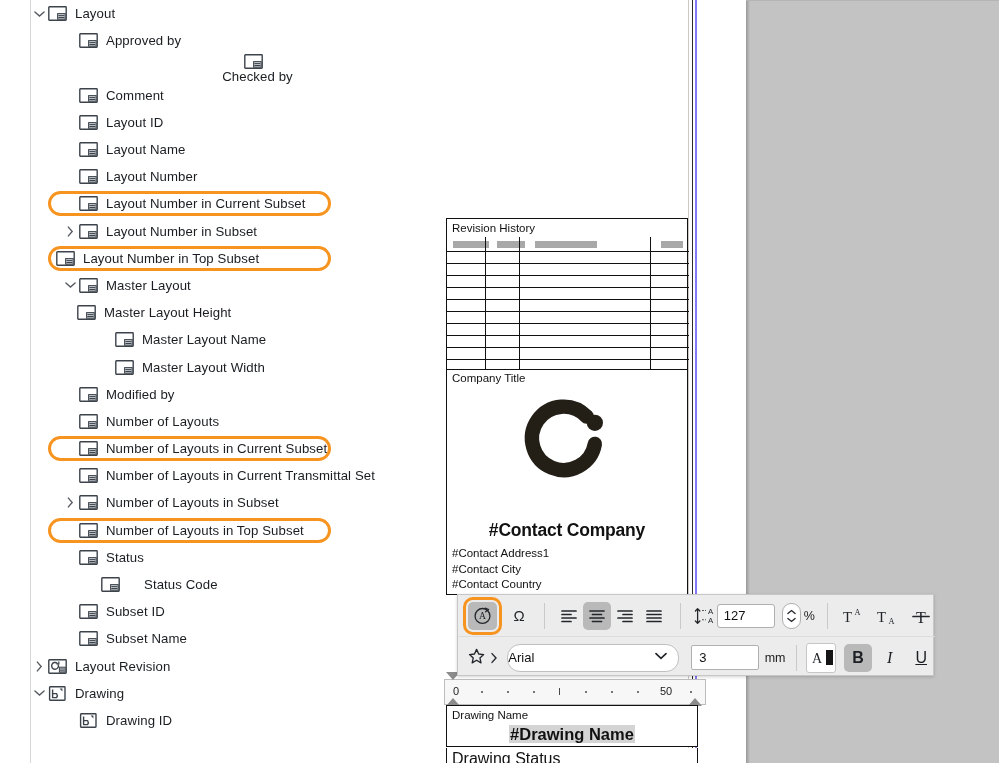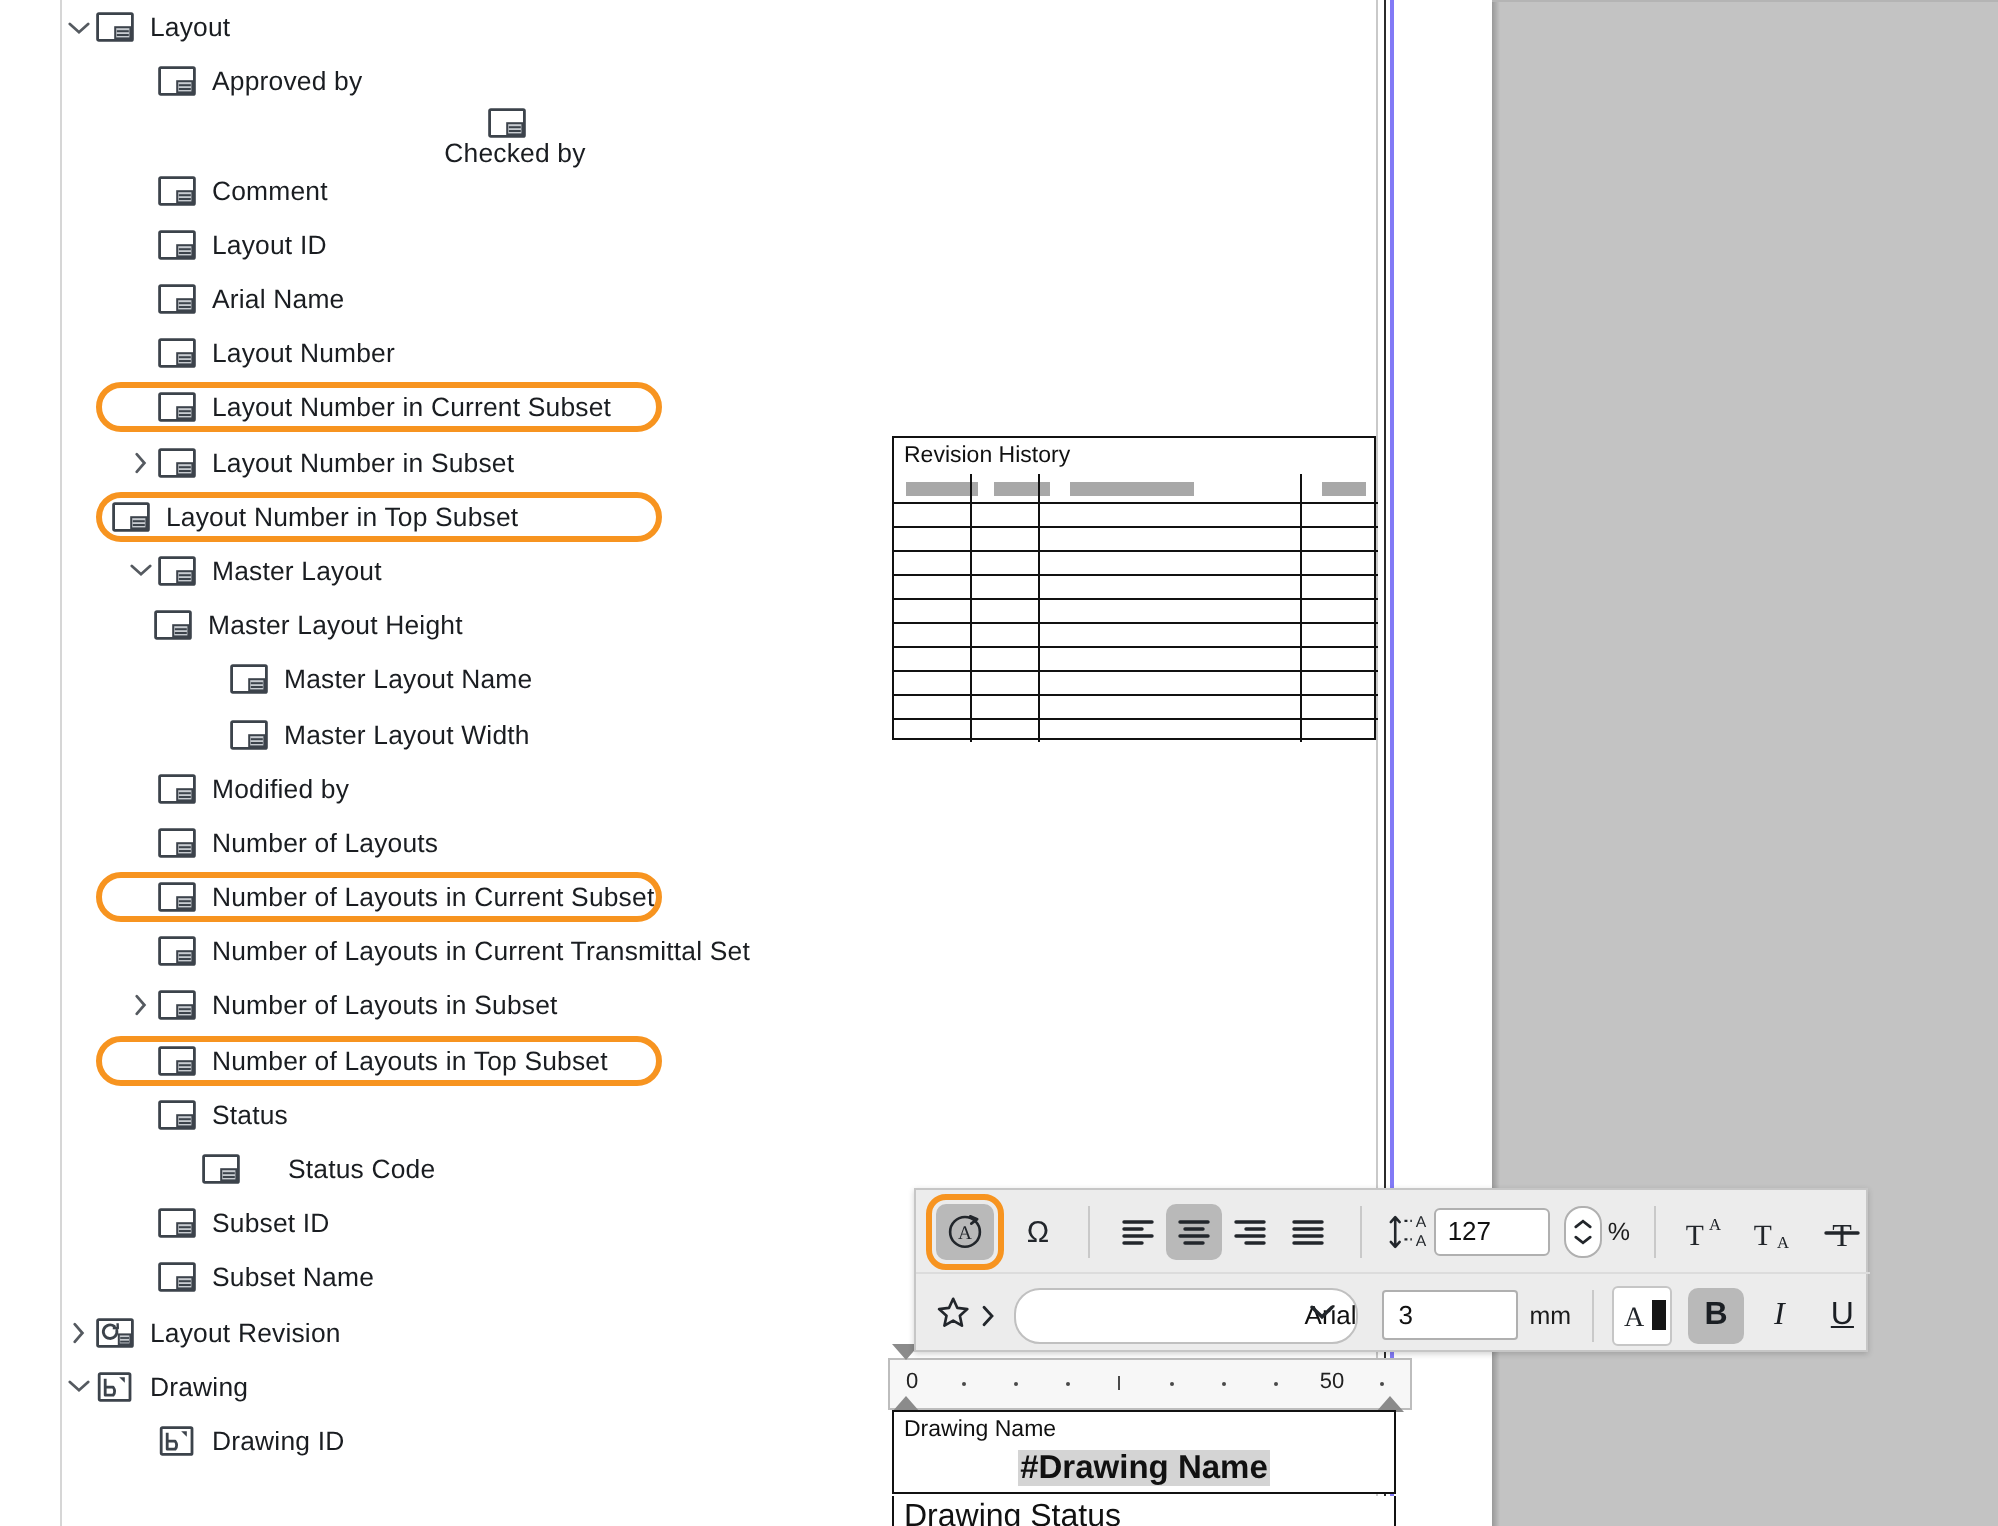--- a/index.html
+++ b/index.html
@@ -159,21 +159,21 @@
     width:58px;height:24px;background:#fff;border:1px solid #b0b0b0;border-radius:3px;
     display:flex;align-items:center;padding:0 6px;box-sizing:border-box;font-size:13px;color:#111;
   }
   .stepper{
     width:17px;height:24px;background:#fff;border:1px solid #b0b0b0;border-radius:9px;
     display:flex;flex-direction:column;align-items:center;justify-content:center;margin-left:7px;
   }
   .unit{font-size:12.5px;color:#1c1c1c;margin-left:3px;}
   .font-select{
     width:185px;height:26px;background:#fff;border:1px solid #c0c0c0;border-radius:13px;
-    display:flex;align-items:center;justify-content:flex-end;position:relative;font-size:13px;color:#111;
+    display:flex;align-items:center;justify-content:flex-start;position:relative;font-size:13px;color:#111;
   }
   .font-select .cv{position:absolute;right:11px;top:7px;}
   .size-field{
     width:72px;height:25px;background:#fff;border:1px solid #b0b0b0;border-radius:2px;
     display:flex;align-items:center;padding:0 7px;box-sizing:border-box;font-size:13px;color:#111;
   }
   .color-btn{
     width:30px;height:28px;background:#fff;border:1px solid #c6c6c6;border-radius:3px;
     display:flex;align-items:center;justify-content:center;gap:2px;
   }
@@ -250,21 +250,21 @@
         </div>
         <div class="row" style="padding-left: 49px;">
           <div class="ico">
             <svg width="19" height="15" viewBox="0 0 19 15">
               <rect x="0.8" y="0.8" width="17.4" height="13.4" rx="0.6" fill="#fff" stroke="#3c434b" stroke-width="1.4"></rect>
               <rect x="9.6" y="7.6" width="7.6" height="5.6" fill="#c8ccd1" stroke="#3c434b" stroke-width="1"></rect>
               <line x1="10.4" y1="9.6" x2="16.4" y2="9.6" stroke="#3c434b" stroke-width="1"></line>
               <line x1="10.4" y1="11.5" x2="16.4" y2="11.5" stroke="#3c434b" stroke-width="1"></line>
             </svg>
           </div>
-          <div class="lbl">Arial Name</div>
+          <div class="lbl">Layout Name</div>
         </div>
         <div class="row" style="padding-left: 49px;">
           <div class="ico">
             <svg width="19" height="15" viewBox="0 0 19 15">
               <rect x="0.8" y="0.8" width="17.4" height="13.4" rx="0.6" fill="#fff" stroke="#3c434b" stroke-width="1.4"></rect>
               <rect x="9.6" y="7.6" width="7.6" height="5.6" fill="#c8ccd1" stroke="#3c434b" stroke-width="1"></rect>
               <line x1="10.4" y1="9.6" x2="16.4" y2="9.6" stroke="#3c434b" stroke-width="1"></line>
               <line x1="10.4" y1="11.5" x2="16.4" y2="11.5" stroke="#3c434b" stroke-width="1"></line>
             </svg>
           </div>
@@ -544,20 +544,36 @@
         <div class="rev-line" style="top:50px;"></div>
         <div class="rev-line" style="top:62px;"></div>
         <div class="rev-line" style="top:74px;"></div>
         <div class="rev-line" style="top:86px;"></div>
         <div class="rev-line" style="top:98px;"></div>
         <div class="rev-line" style="top:110px;"></div>
         <div class="rev-line" style="top:122px;"></div>
       </div>
     </div>
 
+    <div class="company-block">
+      <div class="company-title">Company Title</div>
+      <div class="logo-wrap">
+        <svg width="96" height="96" viewBox="0 0 100 100">
+          <path d="M72 24 A34 34 0 1 0 78 56 A34 34 0 0 1 72 24 Z" fill="none"></path>
+          <path d="M70.5 23.5 A33 33 0 1 0 79 52" fill="none" stroke="#231f17" stroke-width="15" stroke-linecap="round"></path>
+          <circle cx="79" cy="30" r="8.5" fill="#231f17"></circle>
+        </svg>
+      </div>
+      <div class="contact-name">#Contact Company</div>
+      <div class="contact-lines">
+        <div>#Contact Address1</div>
+        <div>#Contact City</div>
+        <div>#Contact Country</div>
+      </div>
+    </div>
 
     <div class="ruler">
       <div class="ind-top" style="left:1px;top:-8px;"></div>
       <div class="ind-bot" style="left:1px;top:18px;"></div>
       <div class="ind-bot" style="left:243px;top:18px;"></div>
       <div class="r-ticks">
         <div class="r-num" style="left:11px;">0</div>
         <div class="r-tick" style="left:36px;"></div>
         <div class="r-tick" style="left:62px;"></div>
         <div class="r-tick" style="left:88px;"></div>

